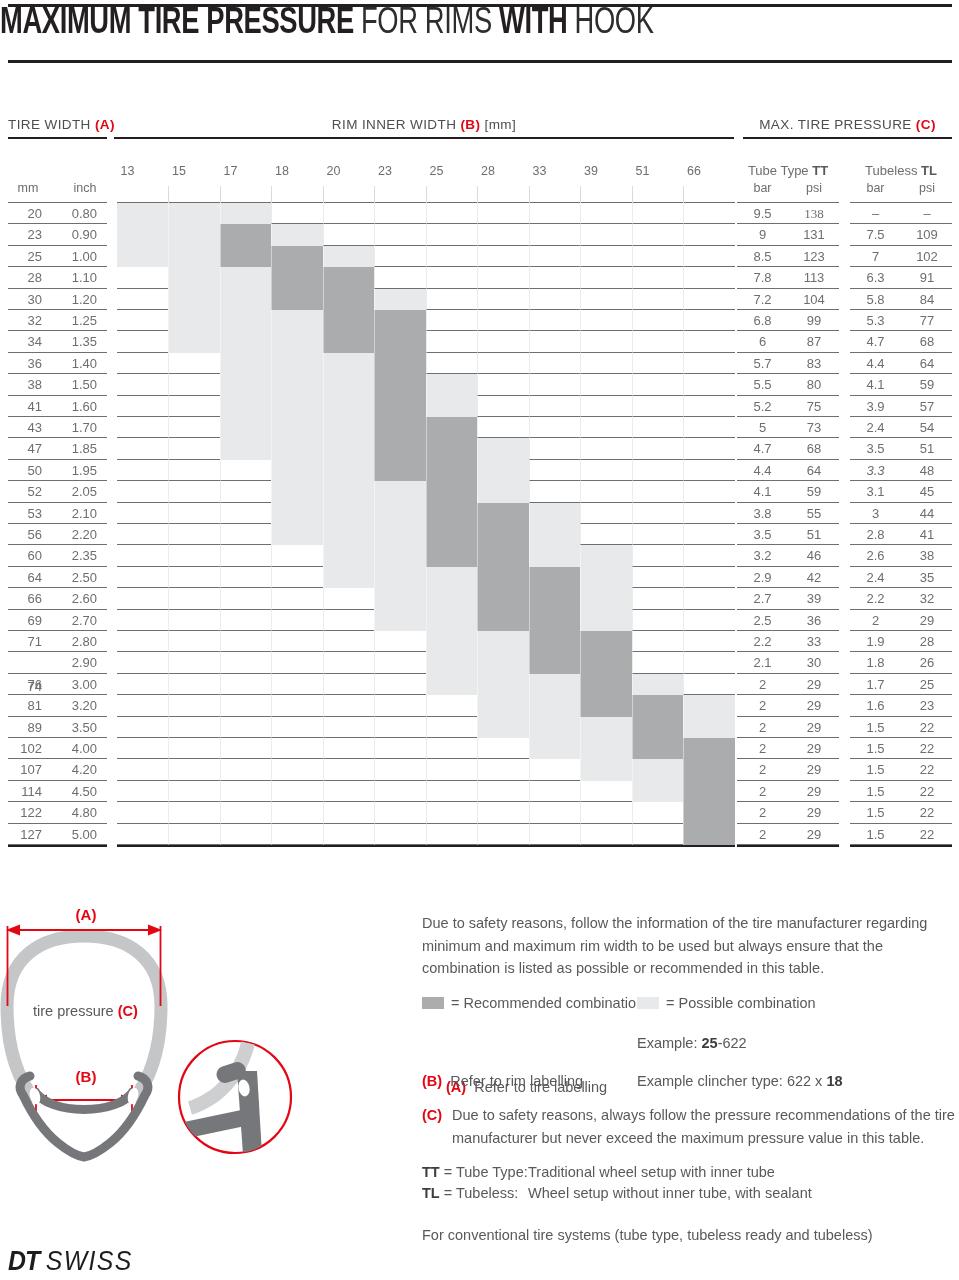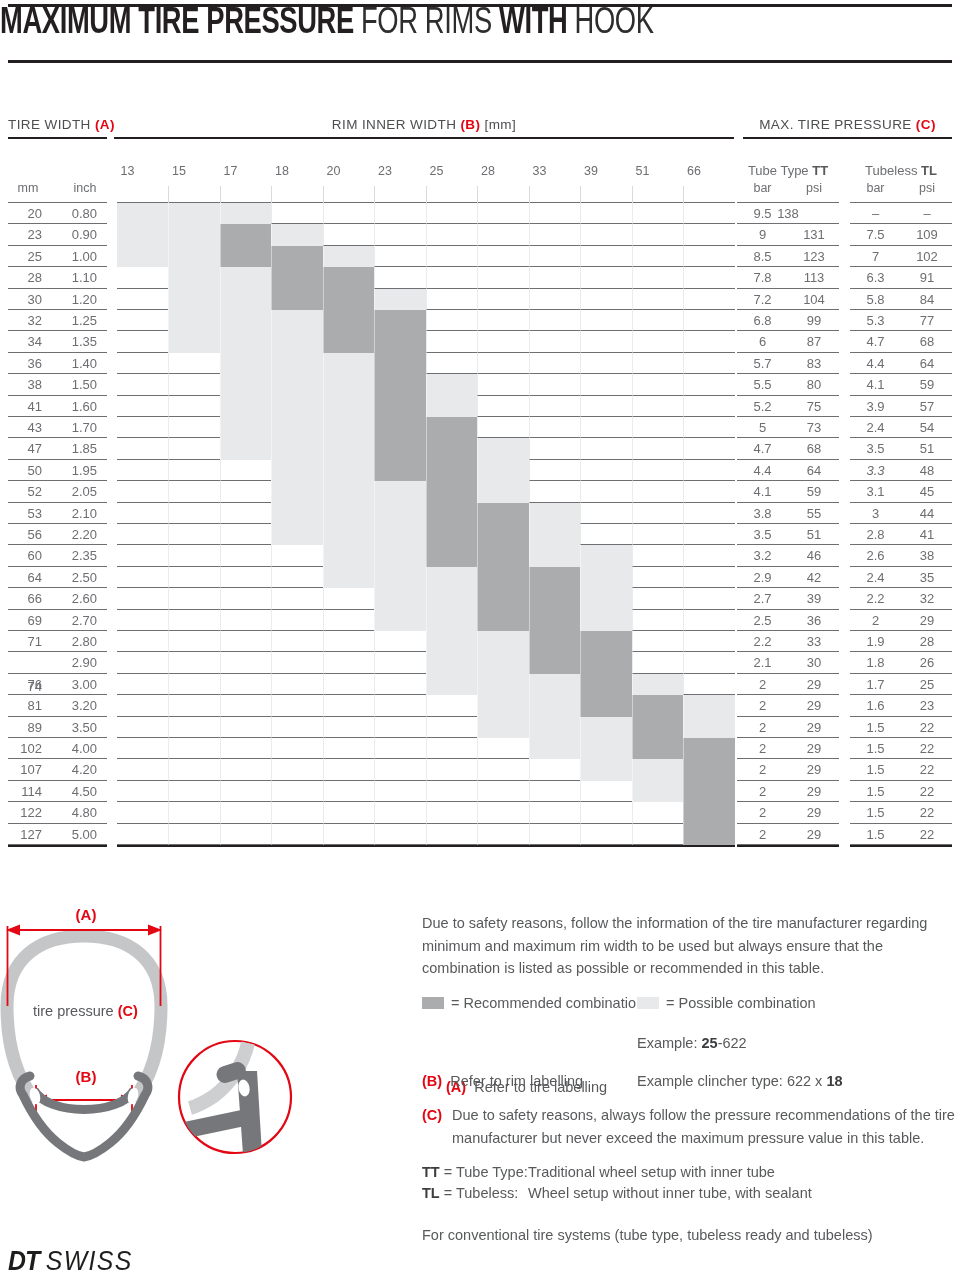--- a/index.html
+++ b/index.html
@@ -89,21 +89,21 @@
         <div class="seg st" style="left: 8px; width: 99px;"></div>
         <div class="seg sm" style="left: 116.5px; width: 618px;"></div>
         <div class="seg s1" style="left: 737px; width: 102px;"></div>
         <div class="seg s2" style="left: 850px; width: 102px;"></div>
         <div class="cell c-P" style="left: 116.5px; width: 51.5px;"></div>
         <div class="cell c-P" style="left: 168px; width: 51.5px;"></div>
         <div class="cell c-P" style="left: 219.5px; width: 51.5px;"></div>
         <div class="tval t-r" style="left: 8px; width: 34px;">20</div>
         <div class="tval t-r" style="left: 56px; width: 41px;">0.80</div>
         <div class="tval t-c" style="left: 739px; width: 47px;">9.5</div>
-        <div class="tval t-c" style="left: 764px; width: 48px;">138</div>
+        <div class="tval t-c" style="left: 790px; width: 48px; font-family: Liberation Serif, serif;">138</div>
         <div class="tval t-c" style="left: 852px; width: 47px;">–</div>
         <div class="tval t-c" style="left: 903px; width: 48px;">–</div>
       </div>
       <div class="trow" style="top: 224.4px; height: 21.4px;">
         <div class="seg st" style="left: 8px; width: 99px;"></div>
         <div class="seg sm" style="left: 116.5px; width: 618px;"></div>
         <div class="seg s1" style="left: 737px; width: 102px;"></div>
         <div class="seg s2" style="left: 850px; width: 102px;"></div>
         <div class="cell c-P" style="left: 116.5px; width: 51.5px;"></div>
         <div class="cell c-P" style="left: 168px; width: 51.5px;"></div>

